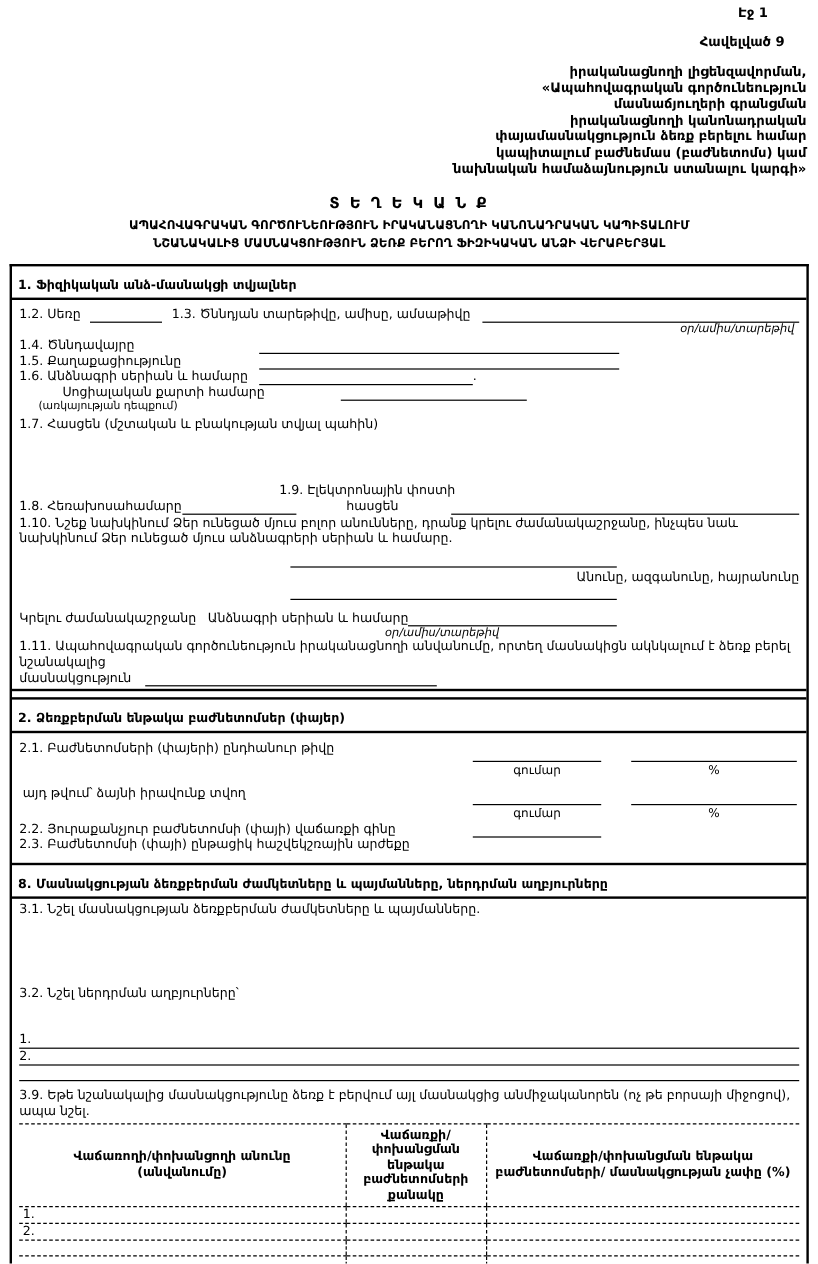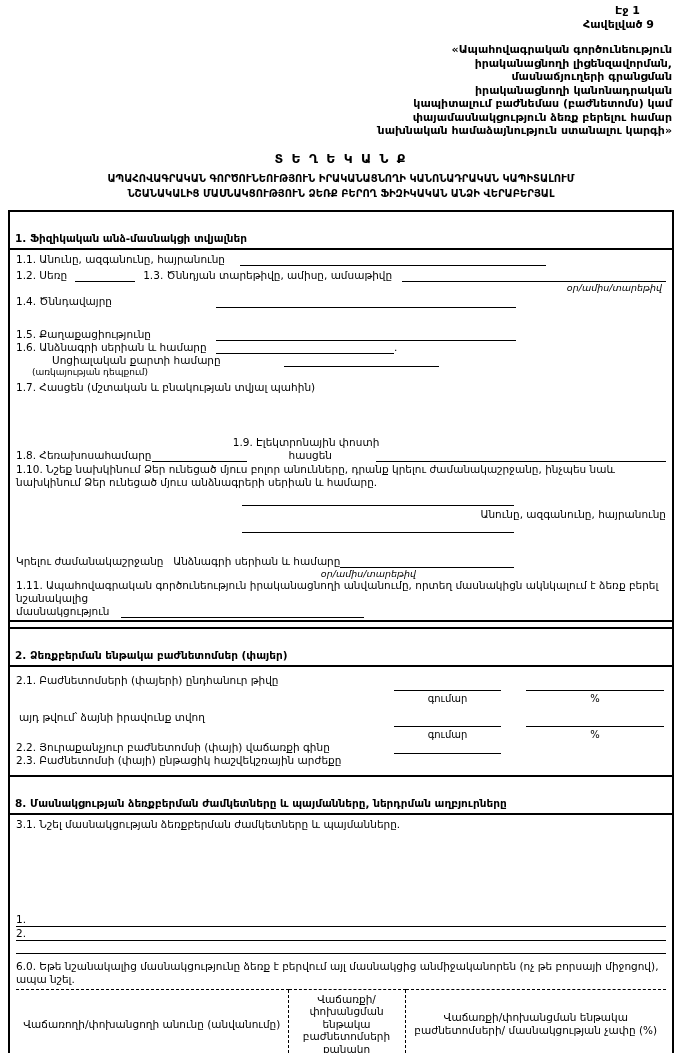--- a/index.html
+++ b/index.html
@@ -5,89 +5,85 @@
   * { box-sizing: border-box; margin: 0; padding: 0; }
   html,body { background:#ffffff; }
   body {
     width:682px; height:1053px; overflow:hidden;
     font-family:"DejaVu Sans", sans-serif;
     color:#000; font-size:10.5px; line-height:13px;
     padding:4px 8px 0 8px; position:relative;
   }
   .tr { text-align:right; font-weight:bold; }
   .page-label { font-size:11px; padding-right:34px; }
-  .annex-label { font-size:11px; padding-right:20px; margin-top:1px; }
+  .annex-label { font-size:11px; padding-right:20px; margin-top:11px; }
   .quote { margin-top:12px; font-weight:bold; font-size:11px; line-height:13.5px; text-align:right; padding-right:2px; }
   .doc-title { text-align:center; font-weight:bold; font-size:12.5px; letter-spacing:2px; margin-top:14px; }
   .doc-subtitle { text-align:center; font-weight:bold; font-size:10px; line-height:15px; margin-top:6px; }
   .formbox { margin-top:9px; border:2px solid #000; border-bottom:none; }
-  .sec-header { font-weight:bold; border-bottom:2px solid #000; padding:20px 5px 3px 5px; font-size:10.5px; }
+  .sec-header { font-weight:bold; border-bottom:2px solid #000; padding:10px 5px 3px 5px; font-size:10.5px; }
   .sec-body { border-bottom:2px solid #000; padding:3px 6px 2px 6px; }
   .gap-row { height:7px; border-bottom:2px solid #000; }
   .r { display:flex; align-items:flex-end; min-height:13px; }
   .lbl { white-space:nowrap; }
   .fill { border-bottom:1px solid #000; height:12px; }
   .hint { font-style:italic; font-size:9.5px; line-height:11px; }
   .small-note { font-size:9px; line-height:10px; padding-left:16px; }
   .center-line { text-align:center; }
   .topline { border-top:1px solid #000; text-align:center; font-size:10px; padding-top:1px; height:14px; }
   .item-row { border-bottom:1px solid #000; min-height:13px; font-size:10.5px; }
   .dtable { width:100%; border-collapse:collapse; table-layout:fixed; margin-top:3px; }
-  .dtable th { font-weight:normal; text-align:center; vertical-align:middle;
+  .dtable th { font-weight:bold; text-align:center; vertical-align:middle;
     border-top:1px dashed #000; border-bottom:1px dashed #000; padding:3px 7px; font-size:10.5px; line-height:12.5px; }
   .dtable td { border-bottom:1px dashed #000; height:13px; padding:0 3px; font-size:10.5px; }
   .dtable th + th, .dtable td + td { border-left:1px dashed #000; }
   .blank { }
 </style>
 </head>
 <body>
 
 <div class="tr page-label">Էջ 1</div>
 <div class="tr annex-label">Հավելված 9</div>
 
 <div class="quote">
+  <div>իրականացնողի լիցենզավորման,</div>
   <div>«Ապահովագրական գործունեություն</div>
-  <div>իրականացնողի լիցենզավորման,</div>
   <div>մասնաճյուղերի գրանցման</div>
   <div>իրականացնողի կանոնադրական</div>
+  <div>փայամասնակցություն ձեռք բերելու համար</div>
   <div>կապիտալում բաժնեմաս (բաժնետոմս) կամ</div>
-  <div>փայամասնակցություն ձեռք բերելու համար</div>
   <div>նախնական համաձայնություն ստանալու կարգի»</div>
 </div>
 
 <div class="doc-title">Տ Ե Ղ Ե Կ Ա Ն Ք</div>
 <div class="doc-subtitle">
   <div>ԱՊԱՀՈՎԱԳՐԱԿԱՆ ԳՈՐԾՈՒՆԵՈՒԹՅՈՒՆ ԻՐԱԿԱՆԱՑՆՈՂԻ ԿԱՆՈՆԱԴՐԱԿԱՆ ԿԱՊԻՏԱԼՈՒՄ</div>
   <div>ՆՇԱՆԱԿԱԼԻՑ ՄԱՍՆԱԿՑՈՒԹՅՈՒՆ ՁԵՌՔ ԲԵՐՈՂ ՖԻԶԻԿԱԿԱՆ ԱՆՁԻ ՎԵՐԱԲԵՐՅԱԼ</div>
 </div>
 
 <div class="formbox">
 
   <div class="sec-header">1. Ֆիզիկական անձ-մասնակցի տվյալներ</div>
   <div class="sec-body">
 
-    <div class="r">
-      <span class="lbl">1.1. Անունը, ազգանունը, հայրանունը</span>
-      <span class="fill" style="width:306px; margin-left:15px;"></span>
-    </div>
 
     <div class="r" style="margin-top:3px;">
       <span class="lbl">1.2. Սեռը</span>
       <span class="fill" style="width:60px; margin:0 8px;"></span>
       <span class="lbl">1.3. Ծննդյան տարեթիվը, ամիսը, ամսաթիվը</span>
       <span class="fill" style="flex:1; margin-left:10px;"></span>
     </div>
     <div class="hint" style="text-align:right; padding-right:4px;">օր/ամիս/տարեթիվ</div>
 
     <div class="r" style="margin-top:2px;">
       <span class="lbl" style="width:200px;">1.4. Ծննդավայրը</span>
       <span class="fill" style="width:300px;"></span>
     </div>
     <div class="r">
-      <span class="lbl" style="width:200px;margin-top:20px;">1.5. Քաղաքացիությունը</span>
+      <span class="lbl" style="width:200px;">1.5. Քաղաքացիությունը</span>
       <span class="fill" style="width:300px;"></span>
     </div>
     <div class="r">
       <span class="lbl" style="width:200px;">1.6. Անձնագրի սերիան և համարը</span>
       <span class="fill" style="width:178px;"></span>
       <span>.</span>
     </div>
     <div class="r">
       <span class="lbl" style="width:200px;margin-left:36px;">Սոցիալական քարտի համարը</span>
       <span class="fill" style="width:155px; margin-left:32px;"></span>
@@ -111,21 +107,21 @@
 
     <div class="r" style="margin-top:4px;">
       <span style="flex:1;"></span>
       <span class="fill" style="width:272px; margin-right:152px;"></span>
     </div>
     <div class="r" style="margin-top:2px;flex-direction:column;">
       <span class="lbl">Անունը, ազգանունը, հայրանունը</span>
       <span style="flex:1;"></span>
       <span class="fill" style="width:272px; margin-right:152px;"></span>
     </div>
-    <div class="r" style="margin-top:22px;">
+    <div class="r" style="margin-top:9px;">
       <span class="lbl" style="width:172px;">Կրելու ժամանակաշրջանը</span>
       <span class="lbl">Անձնագրի սերիան և համարը</span>
       <span style="flex:1;"></span>
       <span class="fill" style="width:190px; margin-right:152px;"></span>
     </div>
     <div class="hint" style="text-align:right; margin-right:250px;">օր/ամիս/տարեթիվ</div>
 
     <div style="">1.11. Ապահովագրական գործունեություն իրականացնողի անվանումը, որտեղ մասնակիցն ակնկալում է ձեռք բերել նշանակալից</div>
     <div class="r">
       <span class="lbl">մասնակցություն</span>
@@ -164,27 +160,28 @@
     <div class="r">
       <span class="lbl">2.3. Բաժնետոմսի (փայի) ընթացիկ հաշվեկշռային արժեքը</span>
     </div>
     <div style="height:6px;"></div>
   </div>
 
   <div class="sec-header">8. Մասնակցության ձեռքբերման ժամկետները և պայմանները, ներդրման աղբյուրները</div>
   <div class="sec-body" style="padding-bottom:0;">
     <div>3.1. Նշել մասնակցության ձեռքբերման ժամկետները և պայմանները.</div>
     <div class="blank" style="height:57px;"></div>
+    <div>3.2. Նշել ներդրման աղբյուրները՝</div>
     <div class="blank" style="height:25px;"></div>
 
     <div class="item-row"><span>1.</span></div>
     <div class="item-row"><span>2.</span></div>
     <div class="item-row"></div>
 
-    <div style="margin-top:6px;">6.0. Եթե նշանակալից մասնակցությունը ձեռք է բերվում այլ մասնակցից անմիջականորեն (ոչ թե բորսայի միջոցով), ապա նշել.</div>
+    <div style="margin-top:6px;">3.9. Եթե նշանակալից մասնակցությունը ձեռք է բերվում այլ մասնակցից անմիջականորեն (ոչ թե բորսայի միջոցով), ապա նշել.</div>
 
     <table class="dtable">
       <colgroup>
           <col style="width:272px;">
           <col style="width:117px;">
           <col>
         </colgroup>
       <thead>
         <tr>
           <th>Վաճառողի/փոխանցողի անունը (անվանումը)</th>

